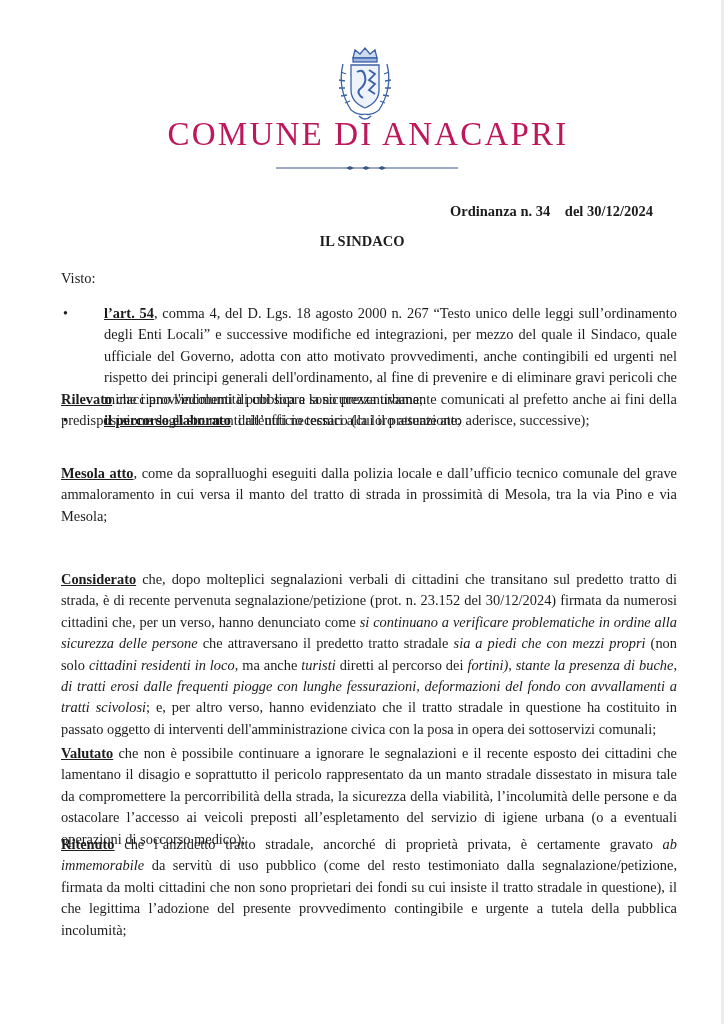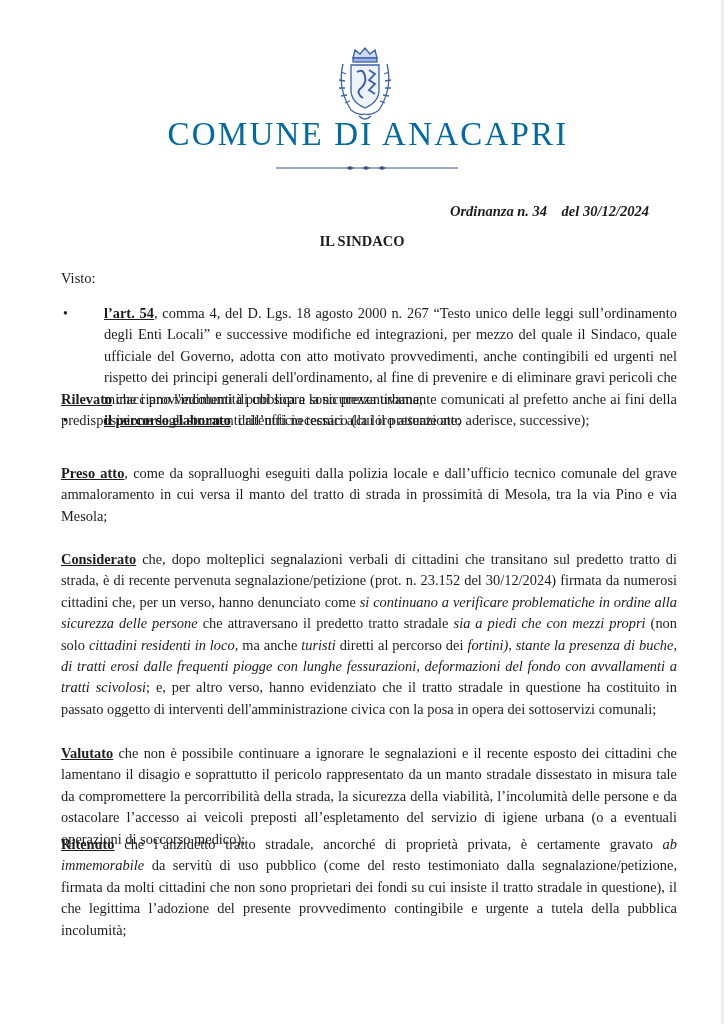--- a/index.html
+++ b/index.html
@@ -8,26 +8,26 @@
       position:absolute; left:0; top:0; width:724px; height:1024px;
       background:#ffffff;
       font-family:"Liberation Serif", "DejaVu Serif", serif;
       color:#1c1c1c;
     }
     .right-edge { position:absolute; right:0; top:0; width:3px; height:1024px; background:#ececec; }
     .emblem { position:absolute; left:329px; top:44px; width:72px; height:80px; }
     .title {
       position:absolute; left:0; width:724px; top:116px; text-align:center;
       font-family:"Liberation Serif", "DejaVu Serif", serif;
-      font-size:33px; letter-spacing:2.2px; color:#0369a1; line-height:36px;
+      font-size:33px; letter-spacing:2.2px; color:#be185d; line-height:36px;
       padding-left:12px; box-sizing:border-box;
     }
     .rule { position:absolute; left:276px; top:163px; width:182px; height:10px; }
     .ord {
-      position:absolute; left:450px; top:203px; font-size:14.5px; font-weight:bold; white-space:pre;font-style:italic;
+      position:absolute; left:450px; top:203px; font-size:14.5px; font-weight:bold; white-space:pre;
     }
     .sindaco {
       position:absolute; left:0; width:724px; top:233px; text-align:center; font-size:14.5px; font-weight:bold;
       padding-left:0; box-sizing:border-box;
     }
     .visto { position:absolute; left:61px; top:270px; font-size:14.5px; font-weight:normal; }
     .body-text { font-size:14.4px; line-height:21.4px; text-align:justify; }
     .bullets { position:absolute; left:61px; top:303px; width:616px; }
     .bullet { position:relative; padding-left:43px; }
     .bullet .dot { position:absolute; left:2px; top:0; font-size:14px; }
@@ -81,24 +81,24 @@
       <span class="dot">•</span>
       <b>il percorso elaborato</b><span style="white-space:pre-wrap">  dall’ufficio tecnico (cui il presente atto aderisce, successive);</span>
     </div>
   </div>
 
   <div class="para body-text" style="top:389px">
     <b>Rilevato</b><span> che i provvedimenti di cui sopra sono preventivamente comunicati al prefetto anche ai fini della predisposizione degli strumenti ritenuti necessari alla loro attuazione;</span>
   </div>
 
   <div class="para body-text" style="top:463px">
-    <b>Preso atto</b><span>, come da sopralluoghi eseguiti dalla polizia locale e dall’ufficio tecnico comunale del grave ammaloramento in cui versa il manto del tratto di strada in prossimità di Mesola, tra la via Pino e via Mesola;</span>
+    <b>Mesola atto</b><span>, come da sopralluoghi eseguiti dalla polizia locale e dall’ufficio tecnico comunale del grave ammaloramento in cui versa il manto del tratto di strada in prossimità di Mesola, tra la via Pino e via Mesola;</span>
   </div>
 
-  <div class="para body-text" style="top:549px">
+  <div class="para body-text" style="top:569px">
     <b>Considerato</b><span> che, dopo molteplici segnalazioni verbali di cittadini che transitano sul predetto tratto di strada, è di recente pervenuta segnalazione/petizione (prot. n. 23.152 del 30/12/2024) firmata da numerosi cittadini che, per un verso, hanno denunciato come </span><i>si continuano a verificare problematiche in ordine alla sicurezza delle persone</i><span> che attraversano il predetto tratto stradale </span><i>sia a piedi che con mezzi propri</i><span> (non solo </span><i>cittadini residenti in loco,</i><span> ma anche </span><i>turisti</i><span> diretti al percorso dei </span><i>fortini), stante la presenza di buche, di tratti erosi dalle frequenti piogge con lunghe fessurazioni, deformazioni del fondo con avvallamenti a tratti scivolosi</i><span>; e, per altro verso, hanno evidenziato che il tratto stradale in questione ha costituito in passato oggetto di interventi dell'amministrazione civica con la posa in opera dei sottoservizi comunali;</span>
   </div>
 
   <div class="para body-text" style="top:743px">
     <b>Valutato</b><span> che non è possibile continuare a ignorare le segnalazioni e il recente esposto dei cittadini che lamentano il disagio e soprattutto il pericolo rappresentato da un manto stradale dissestato in misura tale da compromettere la percorribilità della strada, la sicurezza della viabilità, l’incolumità delle persone e da ostacolare l’accesso ai veicoli preposti all’espletamento del servizio di igiene urbana (o a eventuali operazioni di soccorso medico);</span>
   </div>
 
   <div class="para body-text" style="top:834px">
     <b>Ritenuto</b><span> che l’anzidetto tratto stradale, ancorché di proprietà privata, è certamente gravato </span><i>ab immemorabile</i><span> da servitù di uso pubblico (come del resto testimoniato dalla segnalazione/petizione, firmata da molti cittadini che non sono proprietari dei fondi su cui insiste il tratto stradale in questione), il che legittima l’adozione del presente provvedimento contingibile e urgente a tutela della pubblica incolumità;</span>
   </div>

